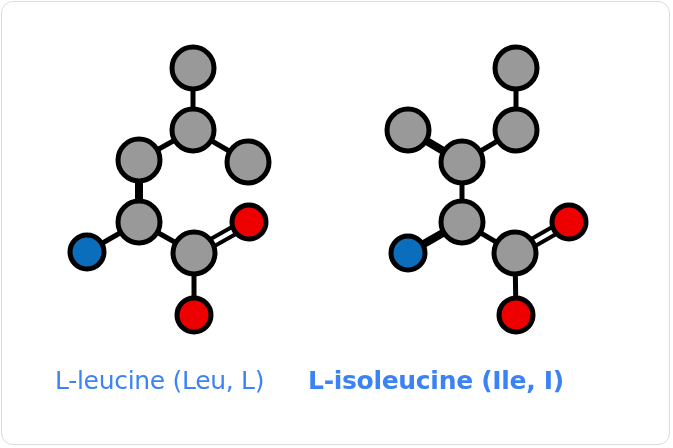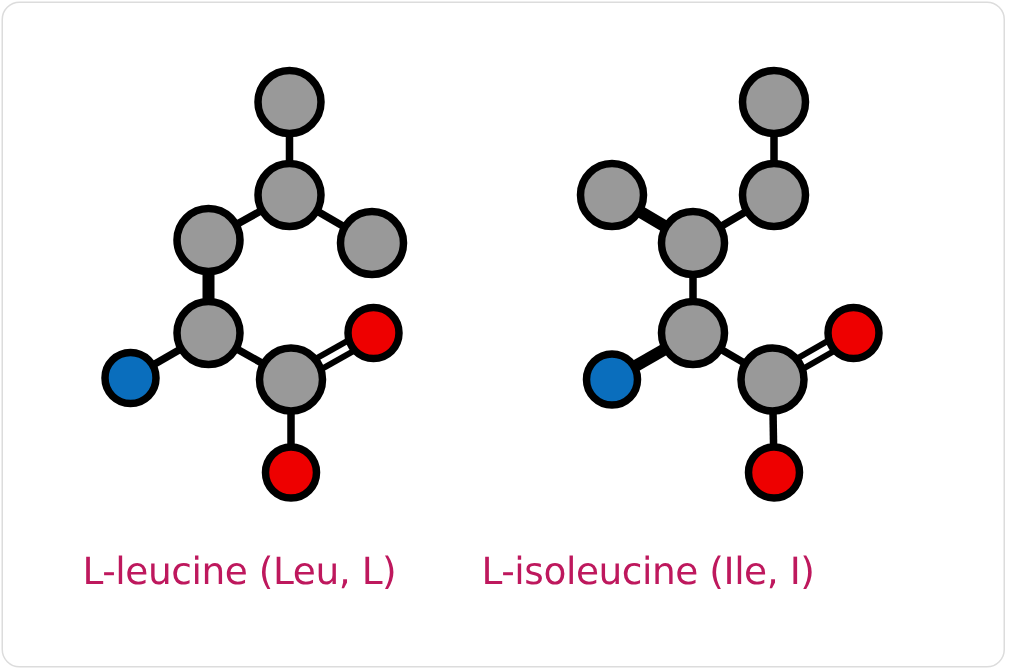--- a/index.html
+++ b/index.html
@@ -3,25 +3,25 @@
 <meta charset="utf-8">
 <style>
   html, body { margin: 0; padding: 0; background: #ffffff; }
   body { width: 673px; height: 448px; position: relative; overflow: hidden; font-family: "DejaVu Sans", sans-serif; }
   .card {
     position: absolute; left: 1px; top: 1px; width: 669px; height: 444px;
     border: 1px solid #dcdcdc; border-radius: 12px; background: #ffffff; box-sizing: border-box;
   }
   svg.mol { position: absolute; left: 0; top: 0; }
   .label {
-    position: absolute; top: 366px; font-size: 25px; color: #be185d;
+    position: absolute; top: 366px; font-size: 25px; color: #3b82f6;
     font-family: "DejaVu Sans", sans-serif; white-space: nowrap; letter-spacing: -0.3px;
   }
   #label-leu { left: 55px; }
-  #label-ile { left: 321px; }
+  #label-ile { left: 308px; font-weight: bold; }
 </style>
 </head>
 <body>
 
 <div class="card">
 </div>
 
 <svg class="mol" width="673" height="448" viewBox="0 0 673 448">
   <g id="leucine">
       <line x1="193" y1="68" x2="193" y2="130" stroke="#000000" stroke-width="5"></line>

